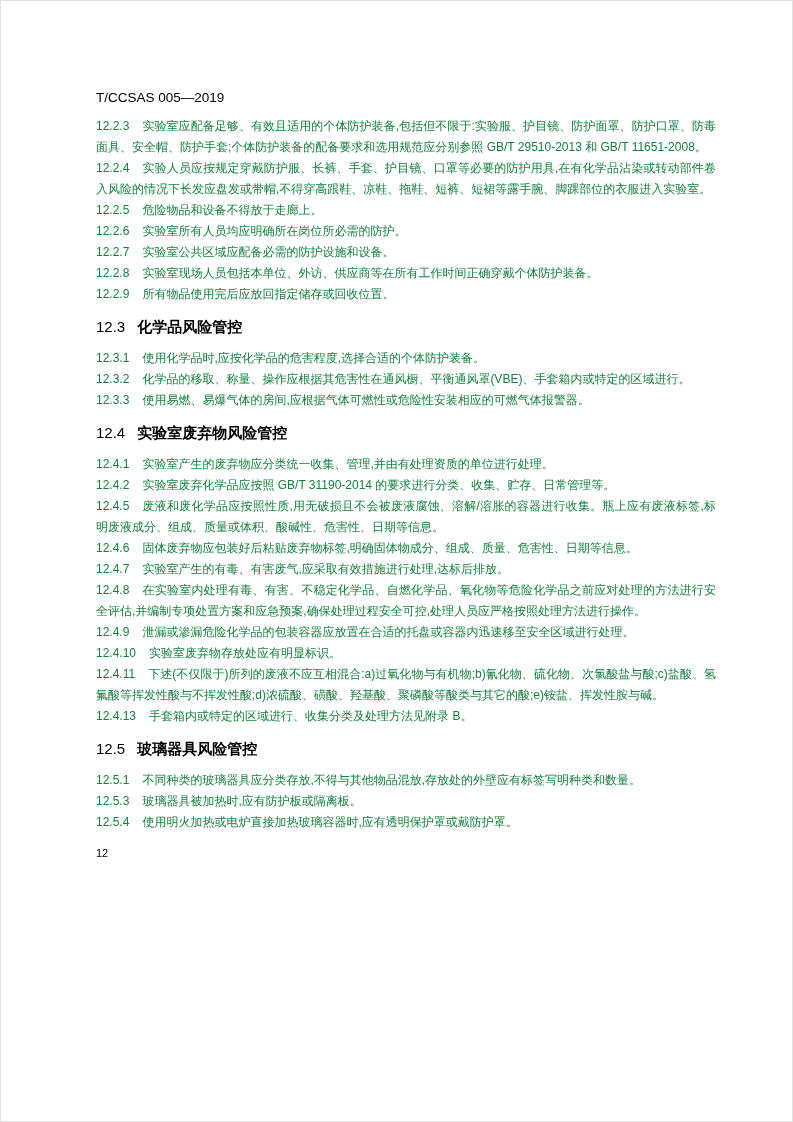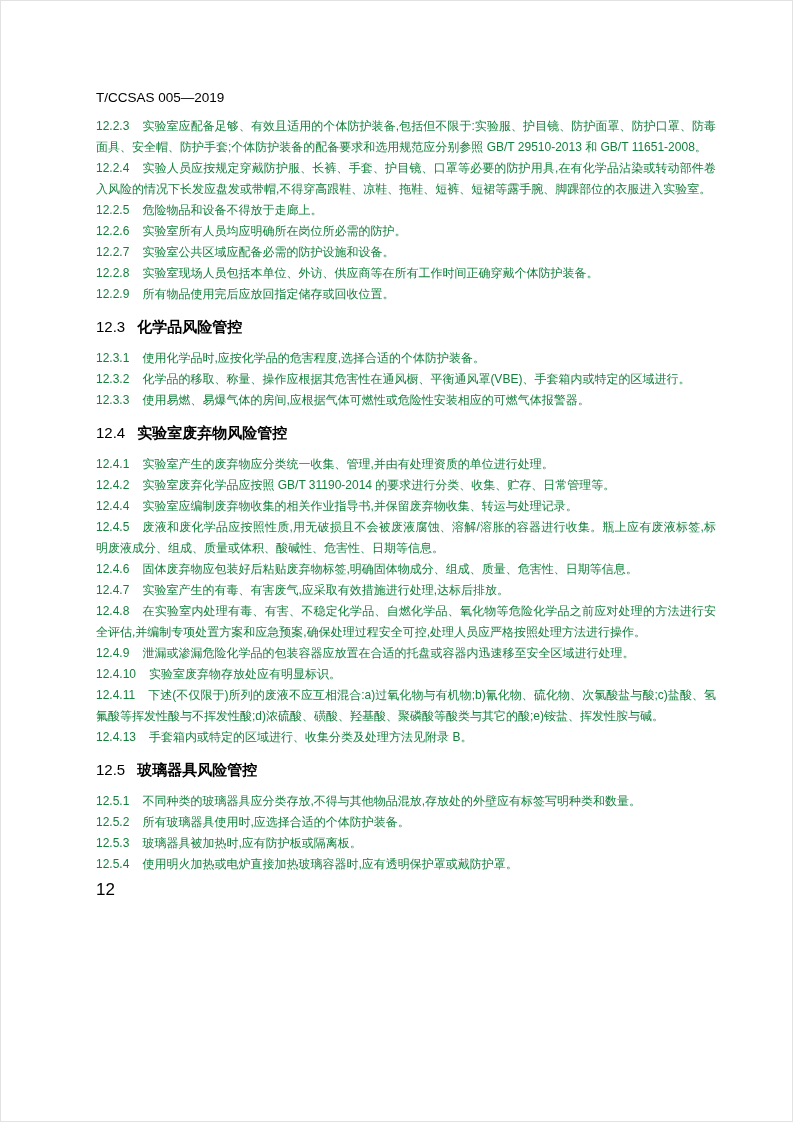--- a/index.html
+++ b/index.html
@@ -46,23 +46,23 @@
     margin: 11px 0 11px 0;
     color: #000000;
   }
   h2.sec-heading .num {
     font-weight: normal;
     font-family: "Liberation Sans", sans-serif;
     margin-right: 12px;
   }
   .doc-footer {
     font-family: "Liberation Sans", sans-serif;
-    font-size: 17px;
+    font-size: 11px;
     line-height: 21px;
-    margin-top: 4px;
+    margin-top: 10px;
     color: #000000;
   }
 </style>
 </head>
 <body>
 
 <div class="page">
 
   <div class="doc-header">T/CCSAS 005—2019</div>
 
@@ -77,32 +77,30 @@
   <h2 class="sec-heading"><span class="num">12.3</span><span>化学品风险管控</span></h2>
 
   <p class="clause"><span class="num">12.3.1</span><span>使用化学品时,应按化学品的危害程度,选择合适的个体防护装备。</span></p>
   <p class="clause"><span class="num">12.3.2</span><span>化学品的移取、称量、操作应根据其危害性在通风橱、平衡通风罩(VBE)、手套箱内或特定的区域进行。</span></p>
   <p class="clause"><span class="num">12.3.3</span><span>使用易燃、易爆气体的房间,应根据气体可燃性或危险性安装相应的可燃气体报警器。</span></p>
 
   <h2 class="sec-heading"><span class="num">12.4</span><span>实验室废弃物风险管控</span></h2>
 
   <p class="clause"><span class="num">12.4.1</span><span>实验室产生的废弃物应分类统一收集、管理,并由有处理资质的单位进行处理。</span></p>
   <p class="clause"><span class="num">12.4.2</span><span>实验室废弃化学品应按照 GB/T 31190-2014 的要求进行分类、收集、贮存、日常管理等。</span></p>
-  <p class="clause"><span class="num">12.4.4</span><span>实验室应编制废弃物收集的相关作业指导书,并保留废弃物收集、转运与处理记录。</span></p>
   <p class="clause"><span class="num">12.4.5</span><span>废液和废化学品应按照性质,用无破损且不会被废液腐蚀、溶解/溶胀的容器进行收集。瓶上应有废液标签,标明废液成分、组成、质量或体积、酸碱性、危害性、日期等信息。</span></p>
   <p class="clause"><span class="num">12.4.6</span><span>固体废弃物应包装好后粘贴废弃物标签,明确固体物成分、组成、质量、危害性、日期等信息。</span></p>
   <p class="clause"><span class="num">12.4.7</span><span>实验室产生的有毒、有害废气,应采取有效措施进行处理,达标后排放。</span></p>
   <p class="clause"><span class="num">12.4.8</span><span>在实验室内处理有毒、有害、不稳定化学品、自燃化学品、氧化物等危险化学品之前应对处理的方法进行安全评估,并编制专项处置方案和应急预案,确保处理过程安全可控,处理人员应严格按照处理方法进行操作。</span></p>
   <p class="clause"><span class="num">12.4.9</span><span>泄漏或渗漏危险化学品的包装容器应放置在合适的托盘或容器内迅速移至安全区域进行处理。</span></p>
   <p class="clause"><span class="num">12.4.10</span><span>实验室废弃物存放处应有明显标识。</span></p>
   <p class="clause"><span class="num">12.4.11</span><span>下述(不仅限于)所列的废液不应互相混合:a)过氧化物与有机物;b)氰化物、硫化物、次氯酸盐与酸;c)盐酸、氢氟酸等挥发性酸与不挥发性酸;d)浓硫酸、磺酸、羟基酸、聚磷酸等酸类与其它的酸;e)铵盐、挥发性胺与碱。</span></p>
   <p class="clause"><span class="num">12.4.13</span><span>手套箱内或特定的区域进行、收集分类及处理方法见附录 B。</span></p>
 
   <h2 class="sec-heading"><span class="num">12.5</span><span>玻璃器具风险管控</span></h2>
 
   <p class="clause"><span class="num">12.5.1</span><span>不同种类的玻璃器具应分类存放,不得与其他物品混放,存放处的外壁应有标签写明种类和数量。</span></p>
-  <p class="clause"><span class="num">12.5.2</span><span>所有玻璃器具使用时,应选择合适的个体防护装备。</span></p>
   <p class="clause"><span class="num">12.5.3</span><span>玻璃器具被加热时,应有防护板或隔离板。</span></p>
   <p class="clause"><span class="num">12.5.4</span><span>使用明火加热或电炉直接加热玻璃容器时,应有透明保护罩或戴防护罩。</span></p>
 
   <div class="doc-footer">12</div>
 
 </div>
 
 </body></html>

